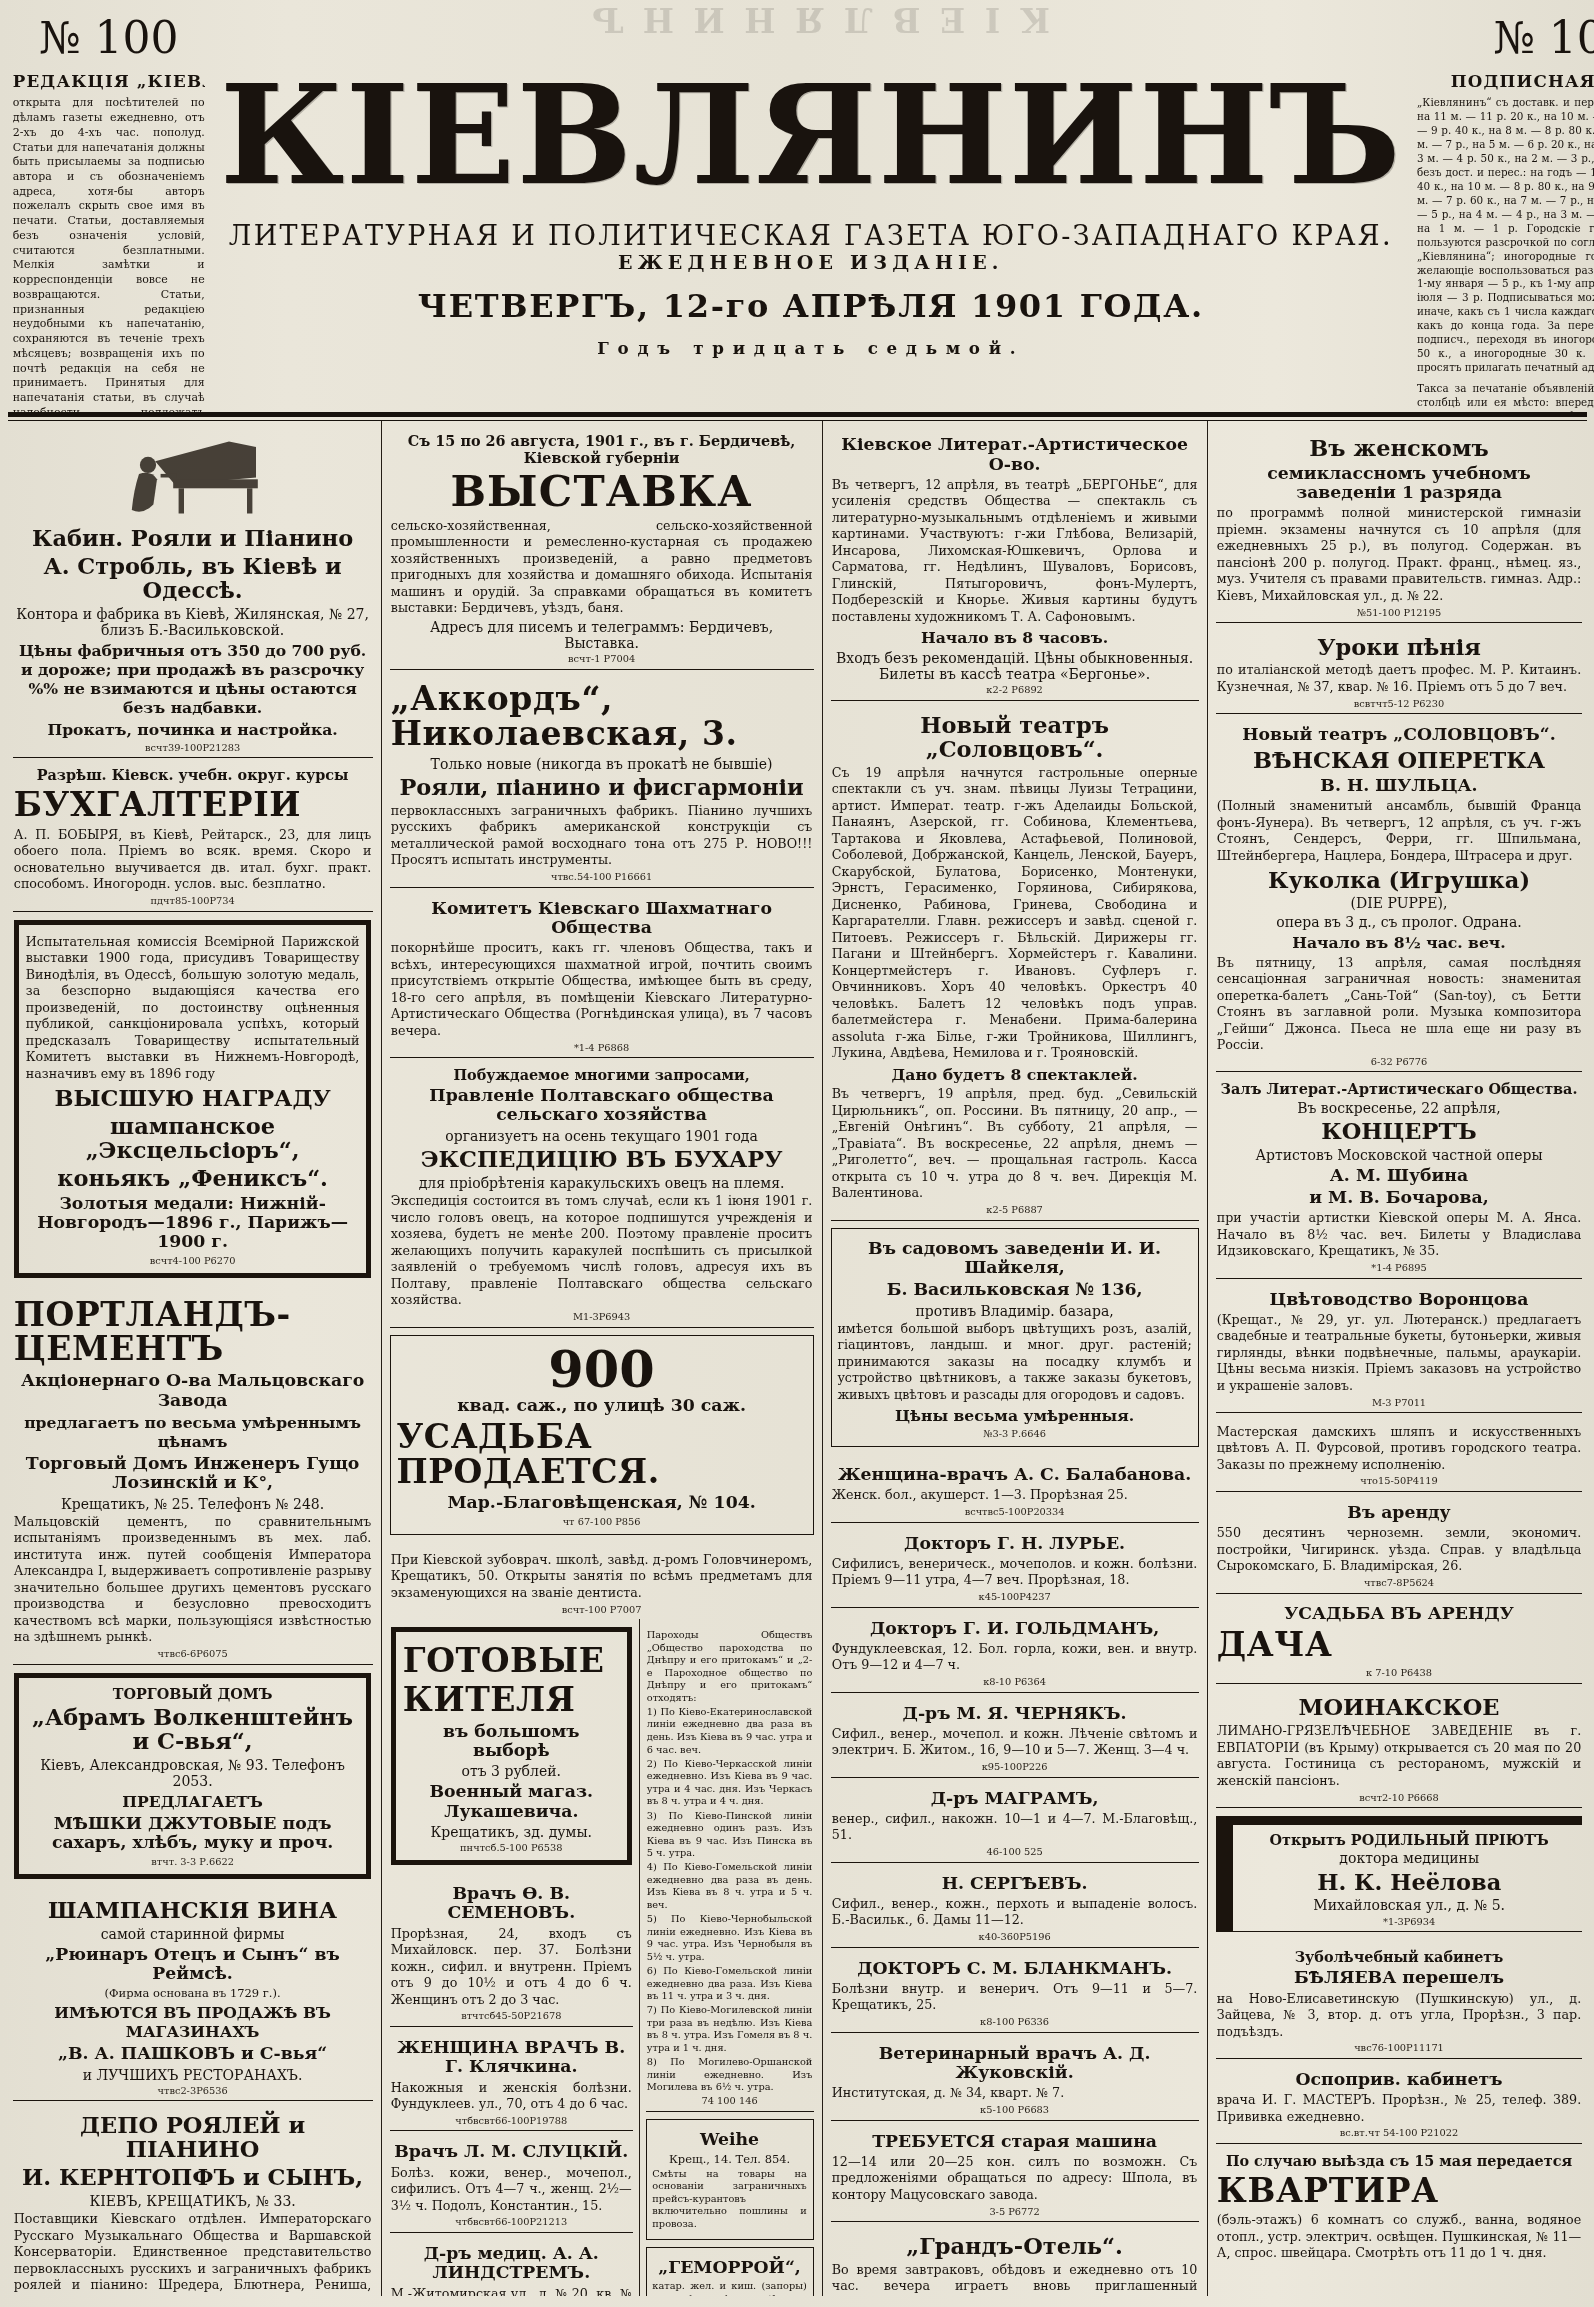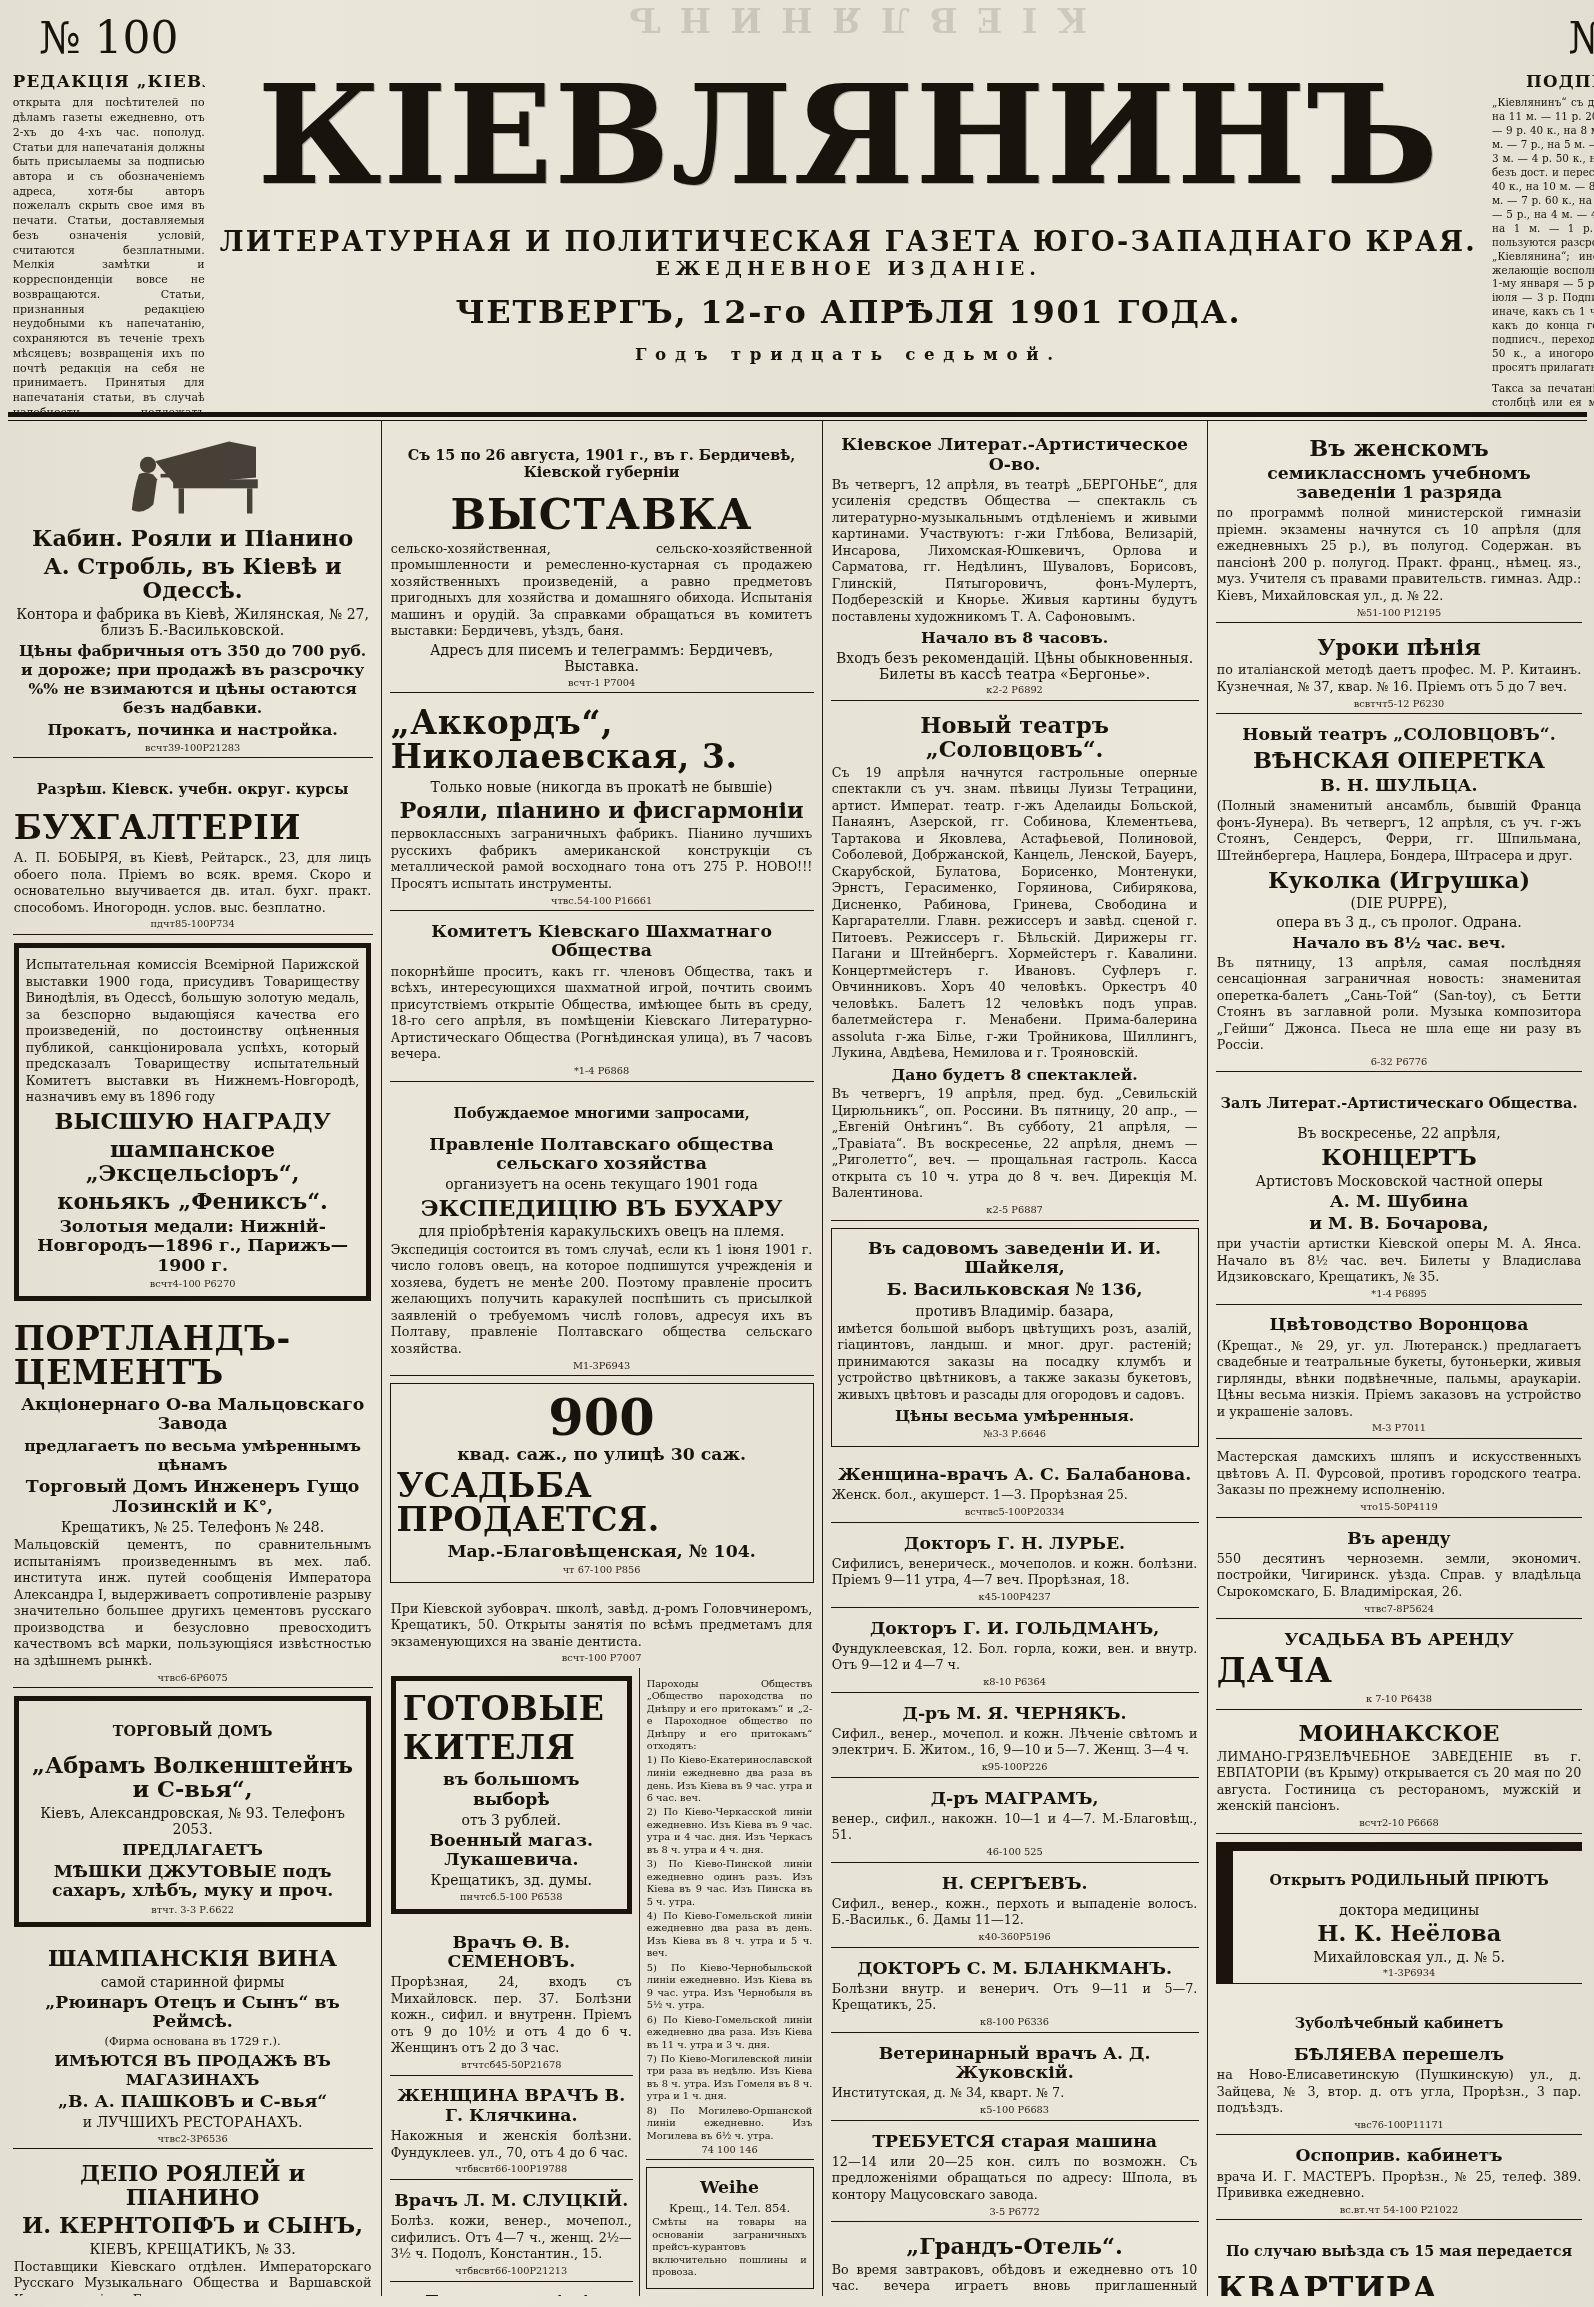--- a/index.html
+++ b/index.html
@@ -15,42 +15,42 @@
   .mh-side.right{width:292px}
   .mh-center{flex:1;text-align:center;position:relative;padding:0 15px}
   .ghost-title{position:absolute;top:-8px;left:50%;transform:translateX(-50%) rotate(180deg);
     font-size:33px;font-weight:bold;letter-spacing:19.6px;opacity:.13;white-space:nowrap}
   .issue-no{font-size:44px;font-weight:normal;text-align:center;margin:3.5px 0 8px;font-family:"DejaVu Serif",serif}
   .info-title{font-size:16.7px;font-weight:bold;letter-spacing:1.2px;text-align:center;margin-bottom:5.8px;white-space:nowrap}
   .info-body{font-size:11px;line-height:1.34;text-align:justify;margin-bottom:7px}
   .mh-side.right .info-body{font-size:10.4px}
   .mh-title{font-size:137px;font-weight:bold;line-height:.95;letter-spacing:1.2px;margin-top:62px;
     text-shadow:1.2px 1.2px 0 rgba(25,19,14,.25)}
-  .mh-subtitle{font-size:27px;font-weight:bold;letter-spacing:2.3px;margin-top:26px;white-space:nowrap}
+  .mh-subtitle{font-size:27px;font-weight:normal;letter-spacing:2.3px;margin-top:20px;white-space:nowrap}
   .mh-edition{font-size:19px;font-weight:bold;letter-spacing:5.2px;margin-top:0}
   .mh-date{font-size:32px;font-weight:bold;letter-spacing:1.7px;margin-top:14px}
   .mh-year{font-size:16.7px;font-weight:bold;letter-spacing:8.7px;margin-top:12.7px}
   .rule-thick{margin:0 8px;border-top:5.2px solid #17120d;border-bottom:1.7px solid #17120d;height:2.9px}
   
   main{display:flex;height:1875px;overflow:hidden;padding:0 4.6px;box-sizing:border-box}
   .col{box-sizing:border-box;padding:3.5px 8px;overflow:hidden}
   .col-left{width:376px}
   .col-center{width:442px;border-left:1.2px solid #241d15;border-right:1.2px solid #241d15}
   .col-mid{width:385px;border-right:1.2px solid #241d15}
   .col-right{flex:1}
   .subcols{display:flex;align-items:stretch}
   .sc-left{width:59%;padding-right:5.8px;border-right:0.6px solid #241d15;box-sizing:border-box}
   .sc-right{width:41%;padding-left:5.8px;box-sizing:border-box}
   
   article.ad{border-bottom:1.2px solid #1b140d;padding:8px 1.2px 4.6px;margin:0}
   article.ad:last-child{border-bottom:none}
   article.ad.box-border{border:1.7px solid #1b140d;padding:7px 5.8px;margin:7px 0}
   article.ad.box-thick{border:5.2px solid #1b140d;padding:7px 7px;margin:8px 1.2px}
   article.ad.box-bar{border-left:17.3px solid #1b140d;border-top:9.2px solid #1b140d;padding:5.8px 4.6px 4.6px 8px;margin:8px 0}
-  .kicker{font-size:14.4px;font-weight:bold;text-align:center;margin:14px 0}
+  .kicker{font-size:14.4px;font-weight:bold;text-align:center;margin:0 0}
   .h1{font-size:33px;font-weight:bold;text-align:left;line-height:1.04;margin:4.6px 0;letter-spacing:0.6px}
   .h1xl{font-size:42px;font-weight:bold;text-align:center;line-height:1;margin:4.6px 0;letter-spacing:1.2px}
   .h2{font-size:22.5px;font-weight:bold;text-align:center;line-height:1.08;margin:3.5px 0}
   .h3{font-size:17.3px;font-weight:bold;text-align:center;line-height:1.12;margin:2.9px 0}
   .bignum{font-size:51px;font-weight:bold;text-align:center;line-height:.95;margin:2.3px 0}
   .line{font-size:14px;text-align:center;margin:2.3px 0}
   .small{font-size:11.5px;text-align:center;margin:1.2px 0}
   .bold{font-size:15.6px;font-weight:bold;text-align:center;margin:2.9px 0}
   .body{font-size:12.7px;text-align:justify;line-height:1.3;margin:2.3px 0}
   .tiny{font-size:9.8px;text-align:justify;line-height:1.28;margin:1.7px 0}

